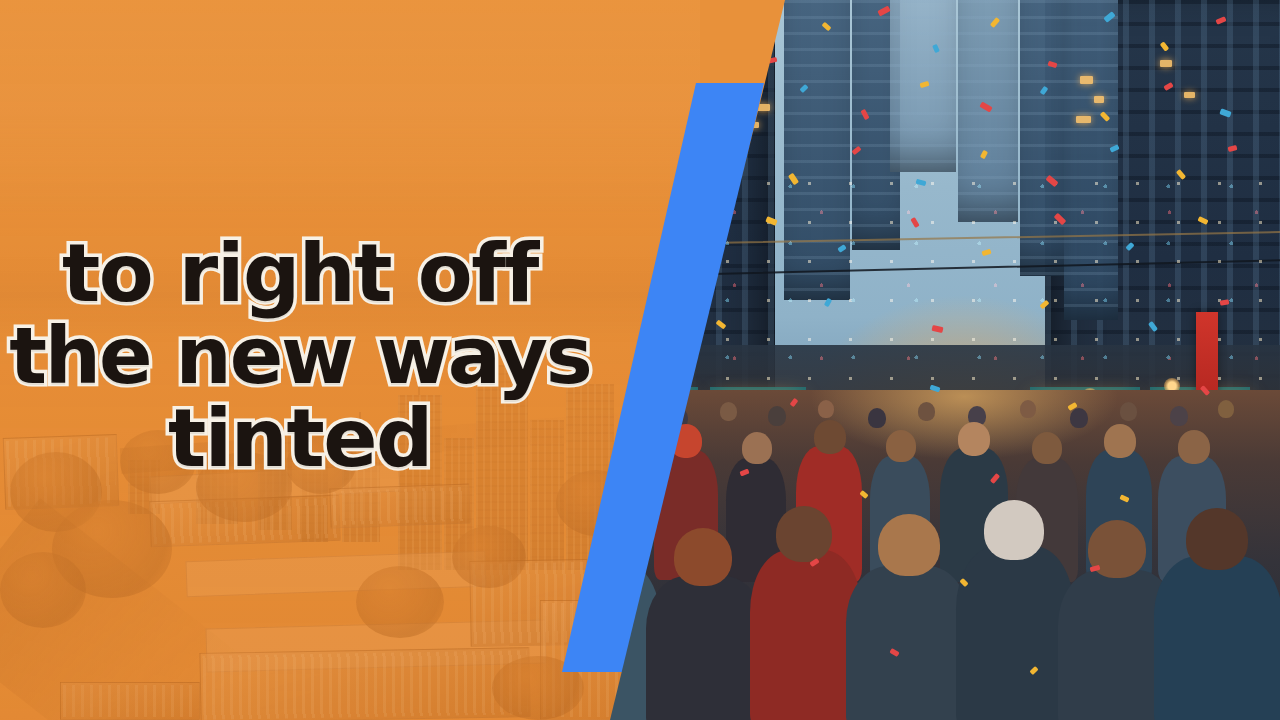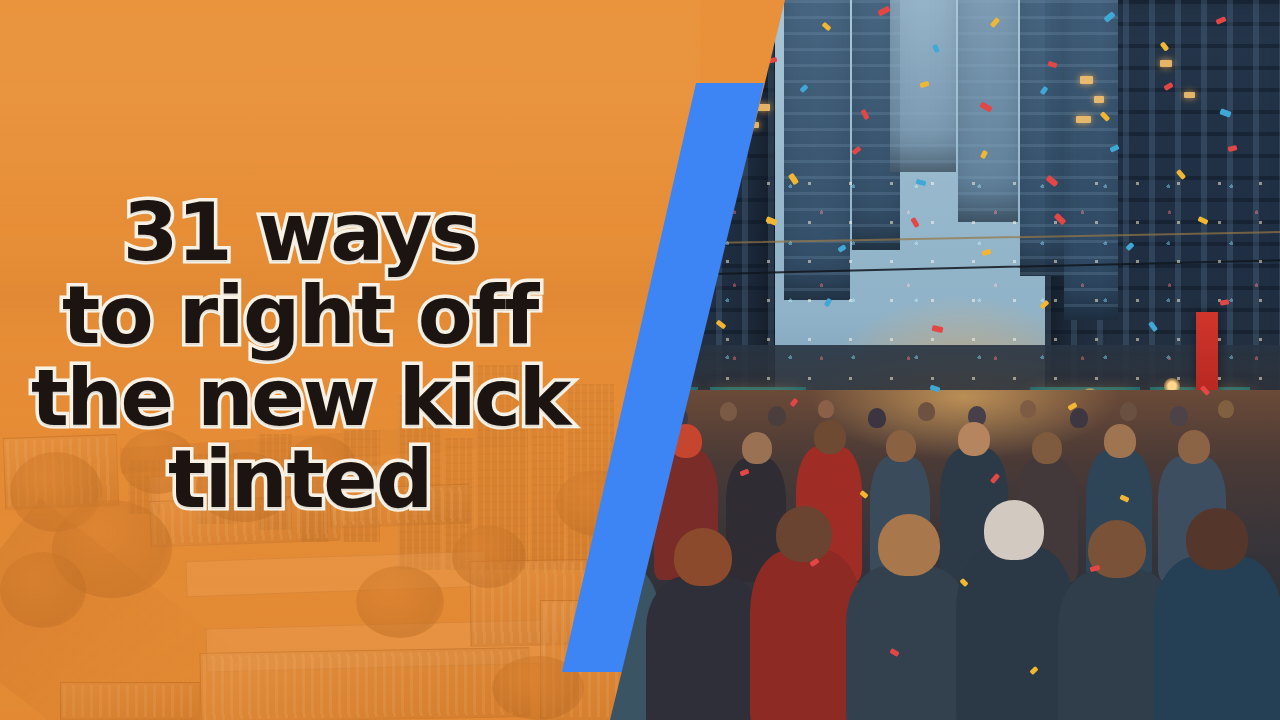--- a/index.html
+++ b/index.html
@@ -306,23 +306,22 @@
 
         <div class="road" style="left:-40px; top:560px; width:260px; height:170px; transform:rotate(38deg);"></div>
         <div class="road" style="left:120px; top:430px; width:520px; height:26px;  transform:rotate(-4deg);"></div>
       </div>
 
       <div class="duotone"></div>
     </div>
   </div>
 
   <div class="headline">
-    <div class="line l1">31 ways</div>
     <div class="line l2">to right off</div>
-    <div class="line l3">the new kick</div>
+    <div class="line l3">the new ways</div>
     <div class="line l4">tinted</div>
   </div>
 
   <div class="blue-stripe">
     <div class="shape"></div>
   </div>
 
   <div class="right-panel">
     <div class="scene">
 

